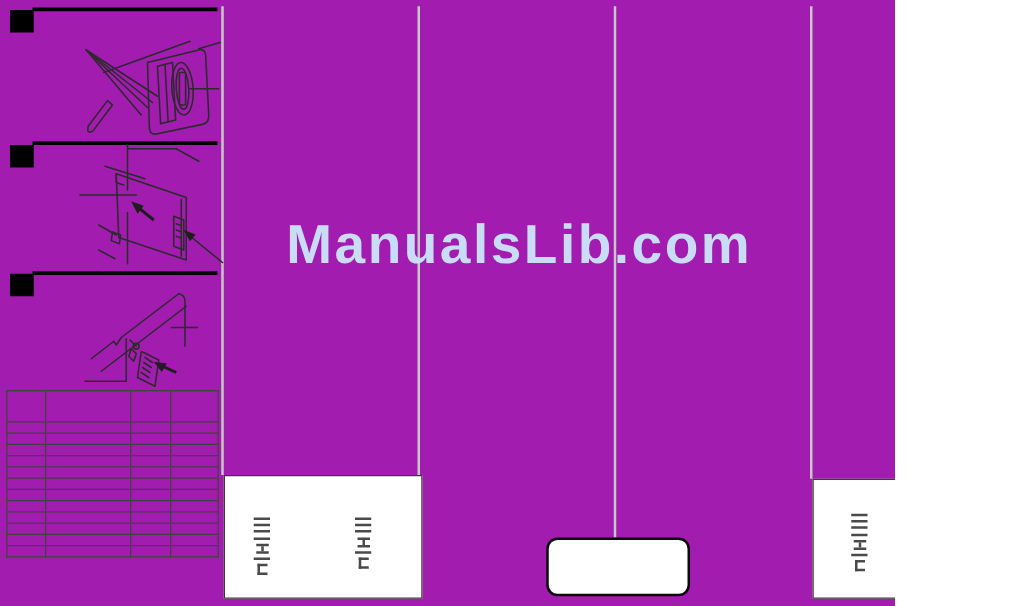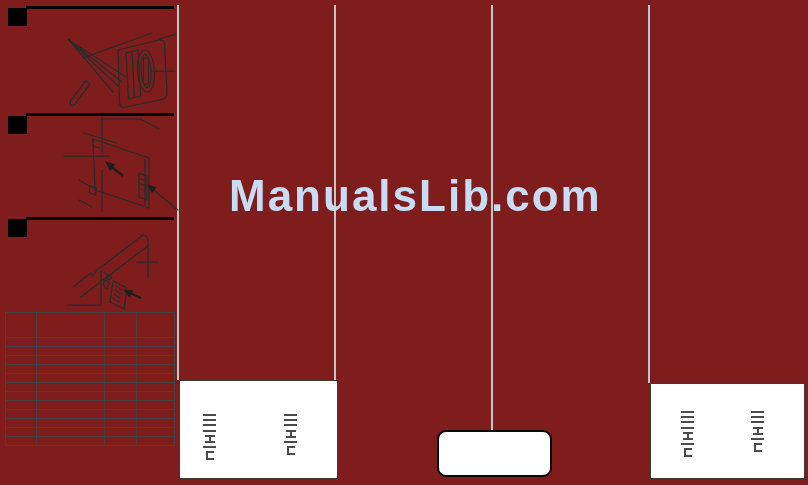--- a/index.html
+++ b/index.html
@@ -1,17 +1,17 @@
 <!DOCTYPE html>
 <html><head>
 <meta charset="utf-8">
 <style>
   html,body { margin:0; padding:0; background:#ffffff; }
   .canvas {
-    position:relative; width:808px; height:485px; background:#7f1d1d;
+    position:relative; width:716px; height:485px; background:#a21caf;
     overflow:hidden; font-family:"Liberation Sans", sans-serif;
   }
   
   .sep { position:absolute; width:2px; background:#c7c7c7; top:5px; }
   .sep1 { left:177px; height:375px; }
   .sep2 { left:334px; height:375px; }
   .sep3 { left:491px; height:425px; }
   .sep4 { left:648px; height:378px; }
   
   .step-rule { position:absolute; height:2.5px; background:#000; left:26px; width:148px; }

